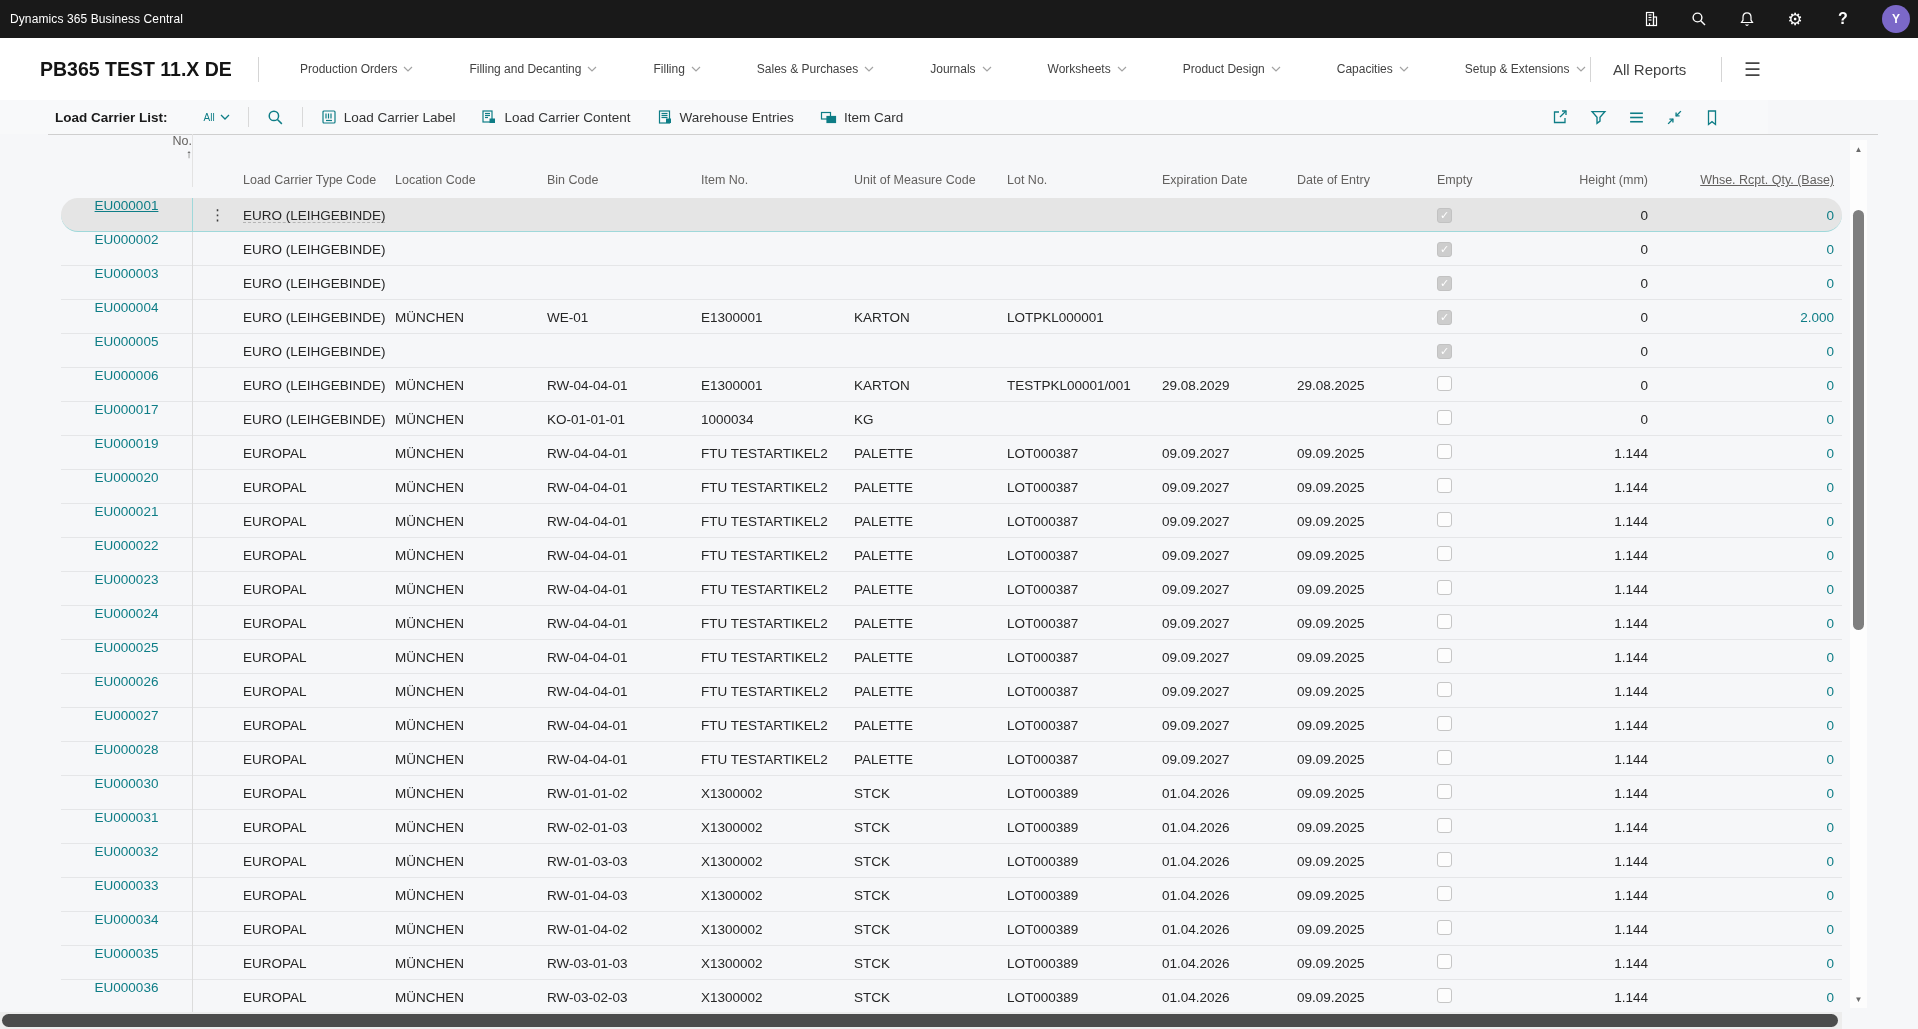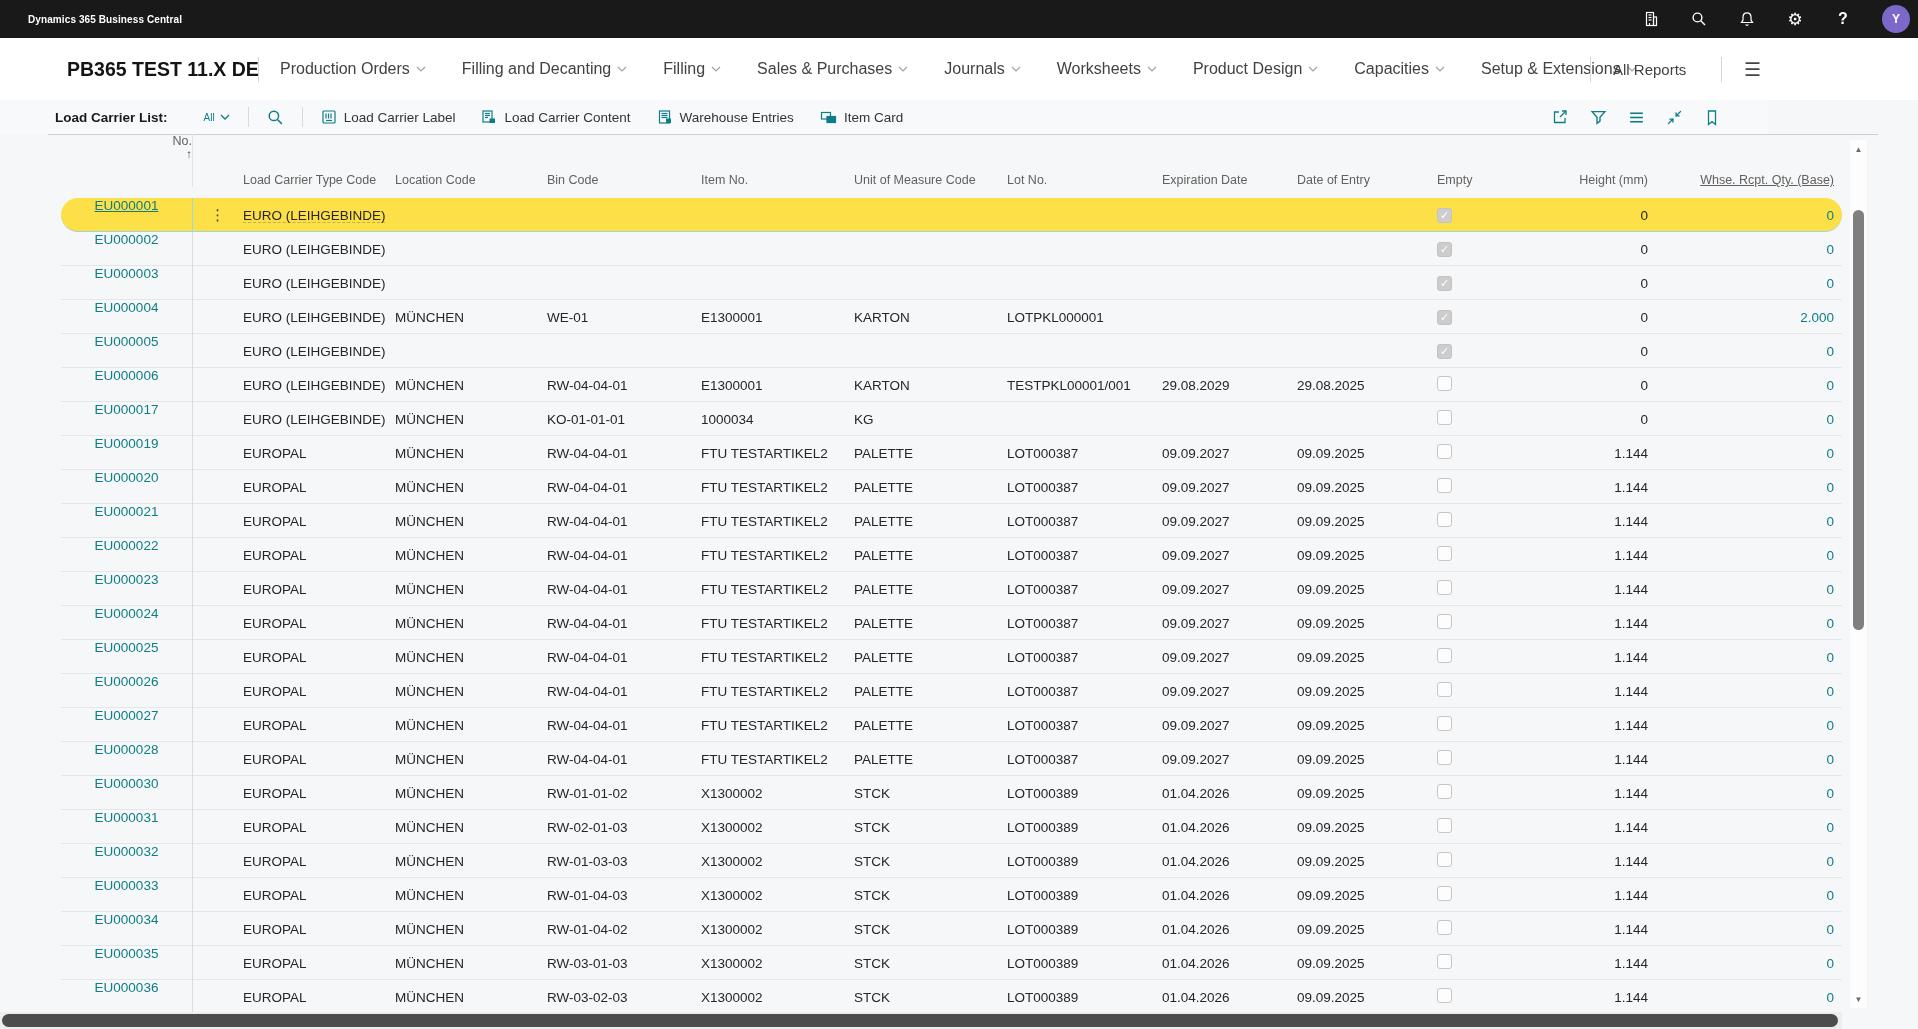--- a/index.html
+++ b/index.html
@@ -2,36 +2,36 @@
 <html><head>
 <meta charset="utf-8">
 <style>
   * { margin:0; padding:0; box-sizing:border-box; }
   html,body { width:1918px; height:1029px; overflow:hidden;
     font-family:"Liberation Sans", sans-serif; background:#f6f7f9; }
 
   
   .topbar { position:absolute; left:0; top:0; width:1918px; height:38px;
     background:#191919; color:#fff; display:flex; align-items:center; }
-  .topbar-title { font-size:10px; font-weight:bold; margin-left:28px; letter-spacing:.1px; }
+  .topbar-title { font-size:12px; font-weight:normal; margin-left:10px; letter-spacing:.1px; }
   .topbar-right { position:absolute; right:8px; top:0; height:38px; display:flex; align-items:center; gap:30px; }
   .tb-ic { width:18px; height:18px; color:#fff; display:flex; align-items:center; justify-content:center; cursor:pointer; }
   .tb-ic svg { display:block; }
   .gear-glyph { font-size:17px; line-height:1; }
   .q-glyph { font-size:16px; font-weight:bold; }
   .avatar { width:28px; height:28px; border-radius:50%; background:#7b68c8; color:#fff;
     font-size:12px; font-weight:bold; display:flex; align-items:center; justify-content:center; }
 
   
   .navbar { position:absolute; left:0; top:38px; width:1918px; height:62px; background:#fff; }
-  .company { position:absolute; left:67px; top:0; height:62px; display:flex; align-items:center;
+  .company { position:absolute; left:40px; top:0; height:62px; display:flex; align-items:center;
     font-size:19.5px; font-weight:bold; color:#141414; cursor:pointer; }
   .nav-sep { position:absolute; top:19px; width:1px; height:25px; background:#d5d5d5; }
   .nav-items { position:absolute; left:280px; top:0; height:62px; display:flex; align-items:center; gap:36px; }
-  .nav-item { font-size:16px; color:#424242; display:flex; align-items:center; gap:6px; cursor:pointer; white-space:nowrap; }
+  .nav-item { font-size:12px; color:#424242; display:flex; align-items:center; gap:6px; cursor:pointer; white-space:nowrap;margin-left:20px; }
   .chev { color:#a3a3a3; display:inline-flex; }
   .all-reports { position:absolute; left:1613px; top:0; height:62px; display:flex; align-items:center;
     font-size:15px; color:#424242; cursor:pointer; }
   .hamburger { position:absolute; left:1744px; top:0; height:62px; display:flex; align-items:center;
     font-size:19px; color:#444; cursor:pointer; }
 
   
   .toolbar { position:absolute; left:0; top:100px; width:1768px; height:34px; background:#f8f9fa; }
   .toolbar-inner { position:absolute; left:55px; top:0; height:34px; display:flex; align-items:center; }
   .page-label { font-size:13.5px; font-weight:bold; color:#1a1a1a; }
@@ -50,21 +50,21 @@
   .grid-cols { display:grid;
     grid-template-columns:132px 50px 152px 152px 154px 153px 153px 155px 135px 140px 100px 115px 1fr; }
   .ghead { position:absolute; left:61px; top:134px; width:1781px; height:64px;
     align-items:end; padding-bottom:11px; }
   .ghead .hc { font-size:12.5px; color:#63615f; white-space:nowrap; overflow:hidden; cursor:pointer; }
   .hc.r { text-align:right;margin-top:48px; }
   .hc.pr8 { padding-right:8px;text-decoration:underline; } .hc.pr4 { padding-right:4px; }
   .sort-arrow { font-size:11.5px; color:#444; margin-left:3px; }
   .gbody { position:absolute; left:61px; top:198px; width:1781px; }
   .grow { height:34px; align-items:center; border-bottom:1px solid #e5e6e8; font-size:13.5px; color:#262626; }
-  .grow.sel { background:#fde047; border-bottom-color:#9fd8da;border-radius:17px; }
+  .grow.sel { background:#e5e5e5; border-bottom-color:#9fd8da;border-radius:17px; }
   .cell { white-space:nowrap; overflow:hidden; }
   .cell.r { text-align:right; }
   .cell.pr8 { padding-right:8px; } .cell.pr4 { padding-right:4px; }
   .c-no { border-right:1px solid #dcdcdc; height:34px; display:flex; align-items:center;flex-direction:column; }
   .ghead .c-no { border-right:1px solid #e3e3e3; height:100%; align-items:end; }
   .grow.sel .c-no { border-right-color:#9fd8da; }
   .link { color:#0e7d86; text-decoration:none; cursor:pointer; }
   .sel .no-link { text-decoration:underline; }
   .sel .type-cell { text-decoration:underline; text-decoration-style:dashed; text-underline-offset:3px; }
   .menu-cell { text-align:center; color:#3d3d3d; font-size:15px; cursor:pointer; letter-spacing:1px; }

